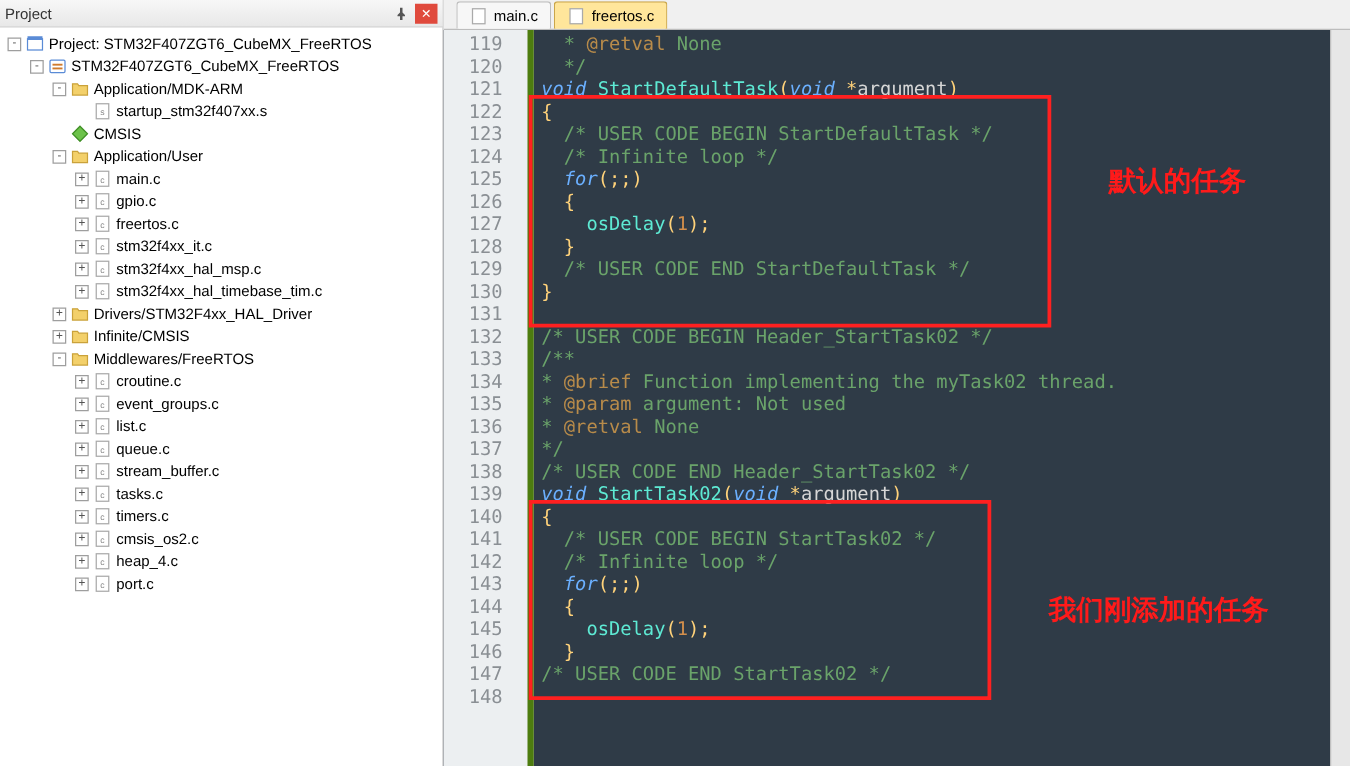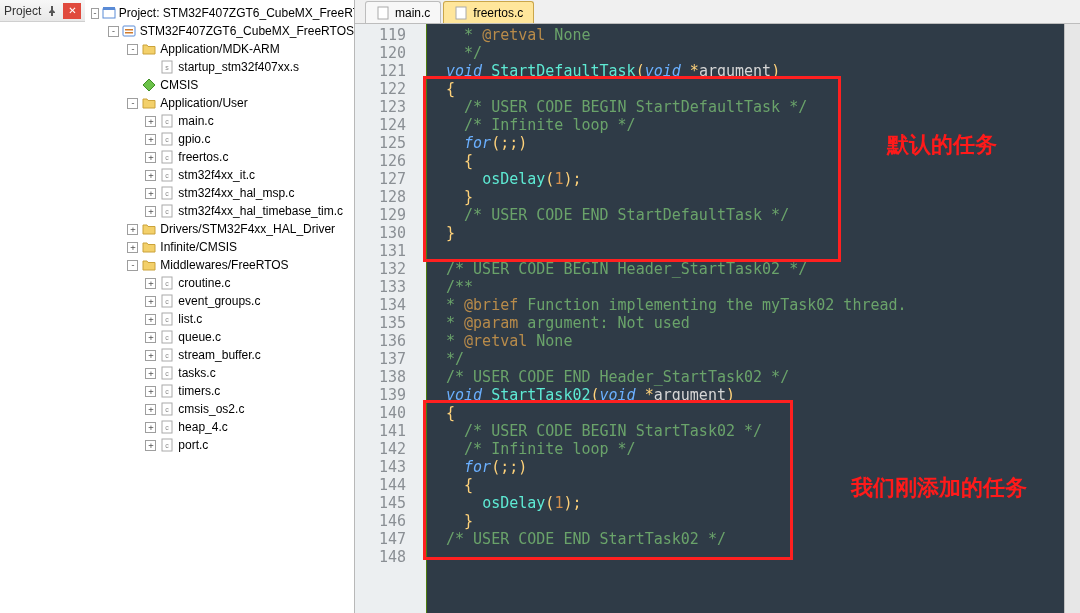--- a/index.html
+++ b/index.html
@@ -12,21 +12,21 @@
     overflow: hidden;
     display: flex;
   }
   
   .sidebar {
     width: 355px;
     height: 100%;
     border-right: 1px solid #b8b8b8;
     background: #fff;
     display: flex;
-    flex-direction: row;
+    flex-direction: column;
   }
   .panel-header {
     height: 22px;
     background: linear-gradient(#f7f7f7,#e8e8e8);
     border-bottom: 1px solid #cfcfcf;
     display: flex;
     align-items: center;
     padding: 0 4px;
     font-size: 12px;
     color: #333;
@@ -121,31 +121,31 @@
     font-size: 15px;
     overflow: hidden;
     position: relative;
   }
   .gutter {
     width: 72px;
     background: #eceff1;
     color: #8a8f94;
     text-align: right;
     padding: 2px 20px 0 0;
-    border-right: 1px solid #4d7c0f;
+    border-right: 5px solid #4d7c0f;
     line-height: 18px;
   }
   .code {
     flex: 1;
     color: #d6d6d6;
     padding: 2px 0 0 6px;
     line-height: 18px;
     position: relative;
   }
-  .code .ln { height: 18px; white-space: pre; margin-left: 13px; }
+  .code .ln { height: 18px; white-space: pre; }
   .c-cmt   { color: #6aa36a; }   
   .c-kw    { color: #6bb0ff; font-style: italic; } 
   .c-fn    { color: #5eead4; }
   .c-op    { color: #ffd27a; }   
   .c-num   { color: #d48f4c; }
   .c-tag   { color: #b88b4a; }   
   .redbox {
     position: absolute;
     border: 3px solid #ff2020;
     pointer-events: none;
@@ -502,21 +502,21 @@
         <div>144</div>
         <div>145</div>
         <div>146</div>
         <div>147</div>
         <div>148</div>
       </div>
     <div class="code" id="code">
       <div class="redbox" style="left:-4px; top:52px; width:418px; height:186px;"></div>
       <div class="annot" style="left:460px; top:112px;">默认的任务</div>
       <div class="redbox" style="left:-4px; top:376px; width:370px; height:160px;"></div>
-      <div class="annot" style="left:424px; top:455px;">我们刚添加的任务</div>
+      <div class="annot" style="left:412px; top:455px;">我们刚添加的任务</div>
     <div class="ln"><span class="c-cmt">  * <span class="c-tag">@retval</span> None</span></div>
         <div class="ln"><span class="c-cmt">  */</span></div>
         <div class="ln"><span class="c-kw">void</span> <span class="c-fn">StartDefaultTask</span><span class="c-op">(</span><span class="c-kw">void</span> <span class="c-op">*</span>argument<span class="c-op">)</span></div>
         <div class="ln"><span class="c-op">{</span></div>
         <div class="ln"><span class="c-cmt">  /* USER CODE BEGIN StartDefaultTask */</span></div>
         <div class="ln"><span class="c-cmt">  /* Infinite loop */</span></div>
         <div class="ln">  <span class="c-kw">for</span><span class="c-op">(</span><span class="c-op">;</span><span class="c-op">;</span><span class="c-op">)</span></div>
         <div class="ln">  <span class="c-op">{</span></div>
         <div class="ln">    <span class="c-fn">osDelay</span><span class="c-op">(</span><span class="c-num">1</span><span class="c-op">)</span><span class="c-op">;</span></div>
         <div class="ln">  <span class="c-op">}</span></div>

